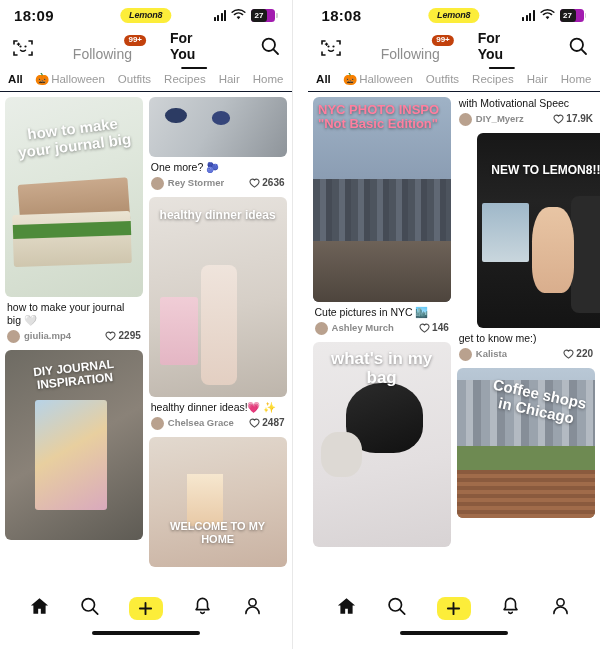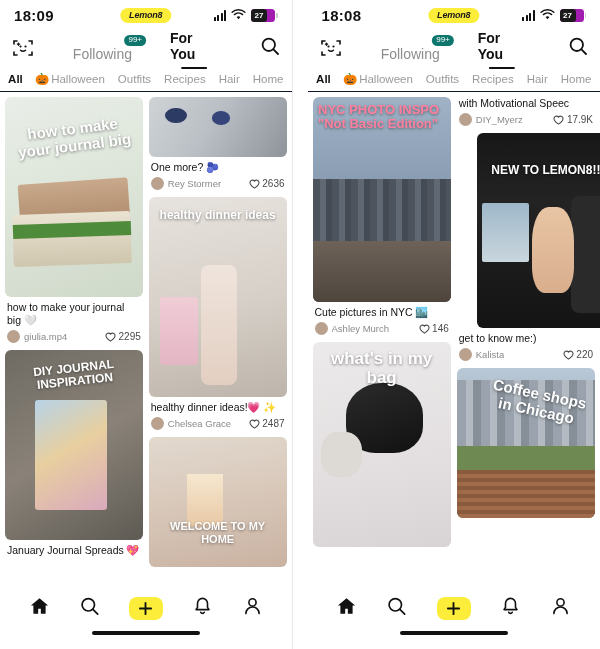--- a/index.html
+++ b/index.html
@@ -36,42 +36,42 @@
   
   .navbar { height:36px; flex:0 0 36px; display:flex; align-items:center;
     padding:0 12px; position:relative; }
   .face-icon { width:22px; height:20px; position:relative; flex:0 0 22px; }
   .tabs { position:absolute; left:50%; transform:translateX(-50%);
     display:flex; align-items:flex-end; gap:18px; }
   .tab { font-size:14px; color:#8d8d8d; position:relative; padding-bottom:4px; }
   .tab.active { color:#111; font-weight:bold;margin-left:20px; }
   .tab.active .ul { position:absolute; bottom:-3px; left:50%; transform:translateX(-50%);
     width:26px; height:2.5px; background:#111; border-radius:2px; }
-  .badge { position:absolute; top:-11px; right:-14px; background:#0f766e;
-    color:#fff; font-size:8px; font-weight:normal; border-radius:8px;
+  .badge { position:absolute; top:-11px; right:-14px; background:#c2410c;
+    color:#fff; font-size:8px; font-weight:bold; border-radius:8px;
     padding:1px 4px 2px; line-height:1; }
   .search-icon { margin-left:auto; }
 
   
   .cats { height:26px; flex:0 0 26px; display:flex; align-items:center;
     gap:13px; padding:0 27px; border-bottom:1px solid #0f172a;justify-content:center; }
   .cat { font-size:11.5px; color:#9a9a9a; white-space:nowrap; display:flex;
     align-items:center; gap:1px; }
   .cat.active { color:#111; font-weight:bold; }
 
   
   .feed { flex:1 1 auto; overflow:hidden; display:flex; gap:6px;
     padding:5px 5px 0; background:#fff; }
   .col { flex:1 1 0; display:flex; flex-direction:column; gap:7px; min-width:0; }
   .card { width:100%; display:flex; flex-direction:column; }
   .thumb { width:100%; border-radius:6px; position:relative; overflow:hidden;
     background:#ddd; }
   .cap { font-size:10.5px; line-height:1.25; color:#111; padding:4px 2px 0;
     font-weight:500; }
-  .meta { display:flex; align-items:center; padding:3px 2px 0; gap:4px; }
+  .meta { display:flex; align-items:flex-start; padding:3px 2px 0; gap:4px;font-weight:bold; }
   .av { width:13px; height:13px; border-radius:50%; flex:0 0 13px;
     background:#b9a18e; }
   .uname { font-size:9.5px; color:#8a8a8a; overflow:hidden;
     text-overflow:ellipsis; white-space:nowrap; }
   .likes { margin-left:auto; display:flex; align-items:center; gap:2.5px;
     font-size:10px; color:#4a4a4a; }
 
   
   .ov { position:absolute; color:#fff; font-weight:bold; text-align:center;
     text-shadow:0 1px 3px rgba(0,0,0,.45); line-height:1.1; }
@@ -237,21 +237,20 @@
               <span>2295</span>
             </span>
           </div>
         </div>
 
         <div class="card">
           <div class="thumb i-diy" style="height:190px">
             <div class="pg"></div>
             <div class="ov" style="left:4%;top:6%;width:92%;font-size:12px;transform:rotate(-6deg)">DIY JOURNAL INSPIRATION</div>
           </div>
-          <div class="cap">January Journal Spreads 💖</div>
         </div>
 
       </div>
 
       <div class="col">
 
         <div class="card">
           <div class="thumb i-denim" style="height:60px">
             <div class="d1"></div>
               <div class="d2"></div>

